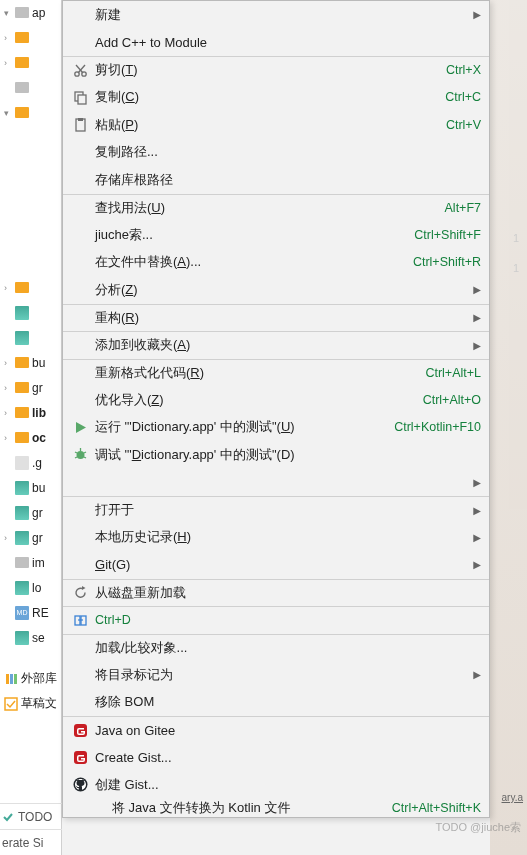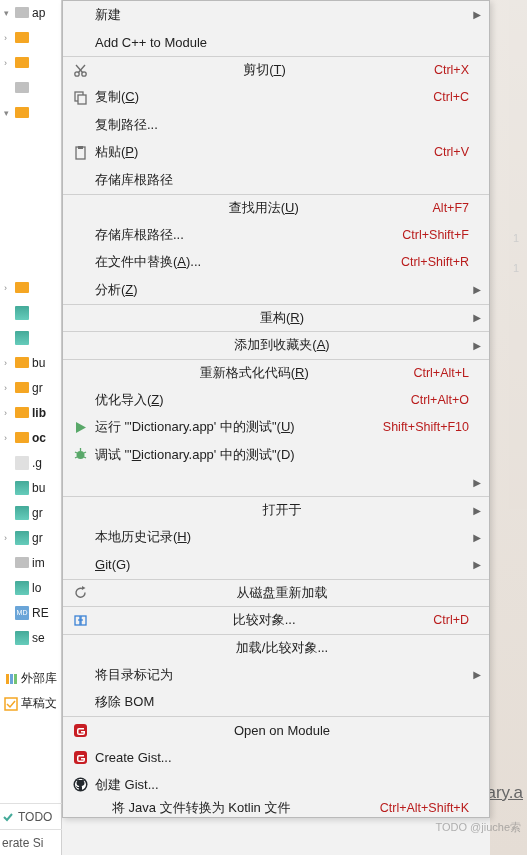--- a/index.html
+++ b/index.html
@@ -60,42 +60,42 @@
   top: 0;
   width: 428px;
   background: #f2f2f2;
   border: 1px solid #bababa;
   box-shadow: 2px 2px 6px rgba(0,0,0,0.15);
 }
 .menu-item {
   display: flex;
   align-items: center;
   height: 27.5px;
-  padding: 0 20px 0 8px;
+  padding: 0 8px 0 8px;
   cursor: default;
   position: relative;
 }
-.menu-item.sep-above { border-top: 1px solid #d0d0d0; text-align: center; }
+.menu-item.sep-above { border-top: 1px solid #d0d0d0; }
 .menu-icon {
   width: 18px;
   height: 18px;
   display: flex;
   align-items: center;
   justify-content: center;
   margin-right: 6px;
   flex-shrink: 0;
 }
 .menu-label {
   flex: 1;
   color: #222;
   font-size: 13px;
 }
 .menu-label .ul { text-decoration: underline; }
 .menu-shortcut {
-  color: #b91c1c;
+  color: #15803d;
   font-size: 12.5px;
 }
 .menu-arrow {
   position: absolute;
   right: 8px;
   color: #666;
   font-size: 10px;
 }
 .highlighted {
   outline: 2px solid #d62626;
@@ -121,21 +121,21 @@
   position: absolute;
   right: 6px;
   bottom: 20px;
   font-size: 11px;
   color: rgba(120,120,120,0.55);
 }
 .right-file {
   position: absolute;
   right: 4px;
   bottom: 52px;
-  font-size: 17px;
+  font-size: 10px;
   color: #666;
   text-decoration: underline;
 }
 svg { display: block; }
 </style>
 </head>
 <body>
 
 <div class="right-edge">
   <span class="gutter-num" style="top:232px">1</span>
@@ -331,45 +331,45 @@
       <span class="menu-icon">
         <svg width="15" height="15">
           <rect x="2" y="2" width="8" height="9" fill="none" stroke="#6e6e6e" stroke-width="1.3"></rect>
           <rect x="5" y="5" width="8" height="9" fill="#f2f2f2" stroke="#6e6e6e" stroke-width="1.3"></rect>
         </svg>
       </span>
       <span class="menu-label">复制(<span class="ul">C</span>)</span>
       <span class="menu-shortcut">Ctrl+C</span>
     </div>
     <div class="menu-item">
-      <span class="menu-icon"></span>
-      <span class="menu-label">复制路径...</span>
-    </div>
-    <div class="menu-item">
       <span class="menu-icon">
         <svg width="15" height="15">
           <rect x="3" y="2" width="9" height="12" fill="none" stroke="#6e6e6e" stroke-width="1.3"></rect>
           <rect x="5" y="1" width="5" height="3" fill="#6e6e6e"></rect>
         </svg>
       </span>
       <span class="menu-label">粘贴(<span class="ul">P</span>)</span>
       <span class="menu-shortcut">Ctrl+V</span>
     </div>
     <div class="menu-item">
       <span class="menu-icon"></span>
+      <span class="menu-label">复制路径...</span>
+    </div>
+    <div class="menu-item">
+      <span class="menu-icon"></span>
       <span class="menu-label">存储库根路径</span>
     </div>
     <div class="menu-item sep-above">
       <span class="menu-icon"></span>
       <span class="menu-label">查找用法(<span class="ul">U</span>)</span>
       <span class="menu-shortcut">Alt+F7</span>
     </div>
     <div class="menu-item">
       <span class="menu-icon"></span>
-      <span class="menu-label">存储库根路径...</span>
+      <span class="menu-label">jiuche索...</span>
       <span class="menu-shortcut">Ctrl+Shift+F</span>
     </div>
     <div class="menu-item">
       <span class="menu-icon"></span>
       <span class="menu-label">在文件中替换(<span class="ul">A</span>)...</span>
       <span class="menu-shortcut">Ctrl+Shift+R</span>
     </div>
     <div class="menu-item">
       <span class="menu-icon"></span>
       <span class="menu-label">分析(<span class="ul">Z</span>)</span>
@@ -395,21 +395,21 @@
       <span class="menu-label">优化导入(<span class="ul">Z</span>)</span>
       <span class="menu-shortcut">Ctrl+Alt+O</span>
     </div>
     <div class="menu-item">
       <span class="menu-icon">
         <svg width="15" height="15">
           <path d="M3 2 L13 7.5 L3 13 Z" fill="#59a869"></path>
         </svg>
       </span>
       <span class="menu-label">运行 '"Dictionary.app' 中的测试"(<span class="ul">U</span>)</span>
-      <span class="menu-shortcut">Shift+Shift+F10</span>
+      <span class="menu-shortcut">Ctrl+Kotlin+F10</span>
     </div>
     <div class="menu-item">
       <span class="menu-icon">
         <svg width="15" height="15">
           <circle cx="7.5" cy="8" r="4" fill="#59a869"></circle>
           <line x1="7.5" y1="1" x2="7.5" y2="4" stroke="#59a869" stroke-width="1.3"></line>
           <line x1="2" y1="5" x2="4" y2="6" stroke="#59a869" stroke-width="1.3"></line>
           <line x1="13" y1="5" x2="11" y2="6" stroke="#59a869" stroke-width="1.3"></line>
           <line x1="2" y1="11" x2="4" y2="10" stroke="#59a869" stroke-width="1.3"></line>
           <line x1="13" y1="11" x2="11" y2="10" stroke="#59a869" stroke-width="1.3"></line>
@@ -446,21 +446,20 @@
       <span class="menu-label">从磁盘重新加载</span>
     </div>
     <div class="menu-item sep-above">
       <span class="menu-icon">
         <svg width="15" height="15">
           <rect x="2" y="3" width="5" height="9" fill="none" stroke="#3b82d4" stroke-width="1.3"></rect>
           <rect x="8" y="3" width="5" height="9" fill="none" stroke="#3b82d4" stroke-width="1.3"></rect>
           <path d="M5 7 L10 7" stroke="#3b82d4" stroke-width="1.2"></path>
         </svg>
       </span>
-      <span class="menu-label">比较对象...</span>
       <span class="menu-shortcut">Ctrl+D</span>
     </div>
     <div class="menu-item sep-above">
       <span class="menu-icon"></span>
       <span class="menu-label">加载/比较对象...</span>
     </div>
     <div class="menu-item">
       <span class="menu-icon"></span>
       <span class="menu-label">将目录标记为</span>
       <span class="menu-arrow">▶</span>
@@ -469,21 +468,21 @@
       <span class="menu-icon"></span>
       <span class="menu-label">移除 BOM</span>
     </div>
     <div class="menu-item sep-above">
       <span class="menu-icon">
         <svg width="15" height="15">
           <rect x="1" y="1" width="13" height="13" rx="3" fill="#c71d23"></rect>
           <path d="M11 5 H6 A2 2 0 0 0 4 7 V10 A2 2 0 0 0 6 12 H10 A2 2 0 0 0 12 10 V8 H8 V9.5 H10.5 V10 A0.5 0.5 0 0 1 10 10.5 H6 A0.5 0.5 0 0 1 5.5 10 V7 A0.5 0.5 0 0 1 6 6.5 H11 Z" fill="#fff"></path>
         </svg>
       </span>
-      <span class="menu-label">Open on Module</span>
+      <span class="menu-label">Java on Gitee</span>
     </div>
     <div class="menu-item">
       <span class="menu-icon">
         <svg width="15" height="15">
           <rect x="1" y="1" width="13" height="13" rx="3" fill="#c71d23"></rect>
           <path d="M11 5 H6 A2 2 0 0 0 4 7 V10 A2 2 0 0 0 6 12 H10 A2 2 0 0 0 12 10 V8 H8 V9.5 H10.5 V10 A0.5 0.5 0 0 1 10 10.5 H6 A0.5 0.5 0 0 1 5.5 10 V7 A0.5 0.5 0 0 1 6 6.5 H11 Z" fill="#fff"></path>
         </svg>
       </span>
       <span class="menu-label">Create Gist...</span>
     </div>

